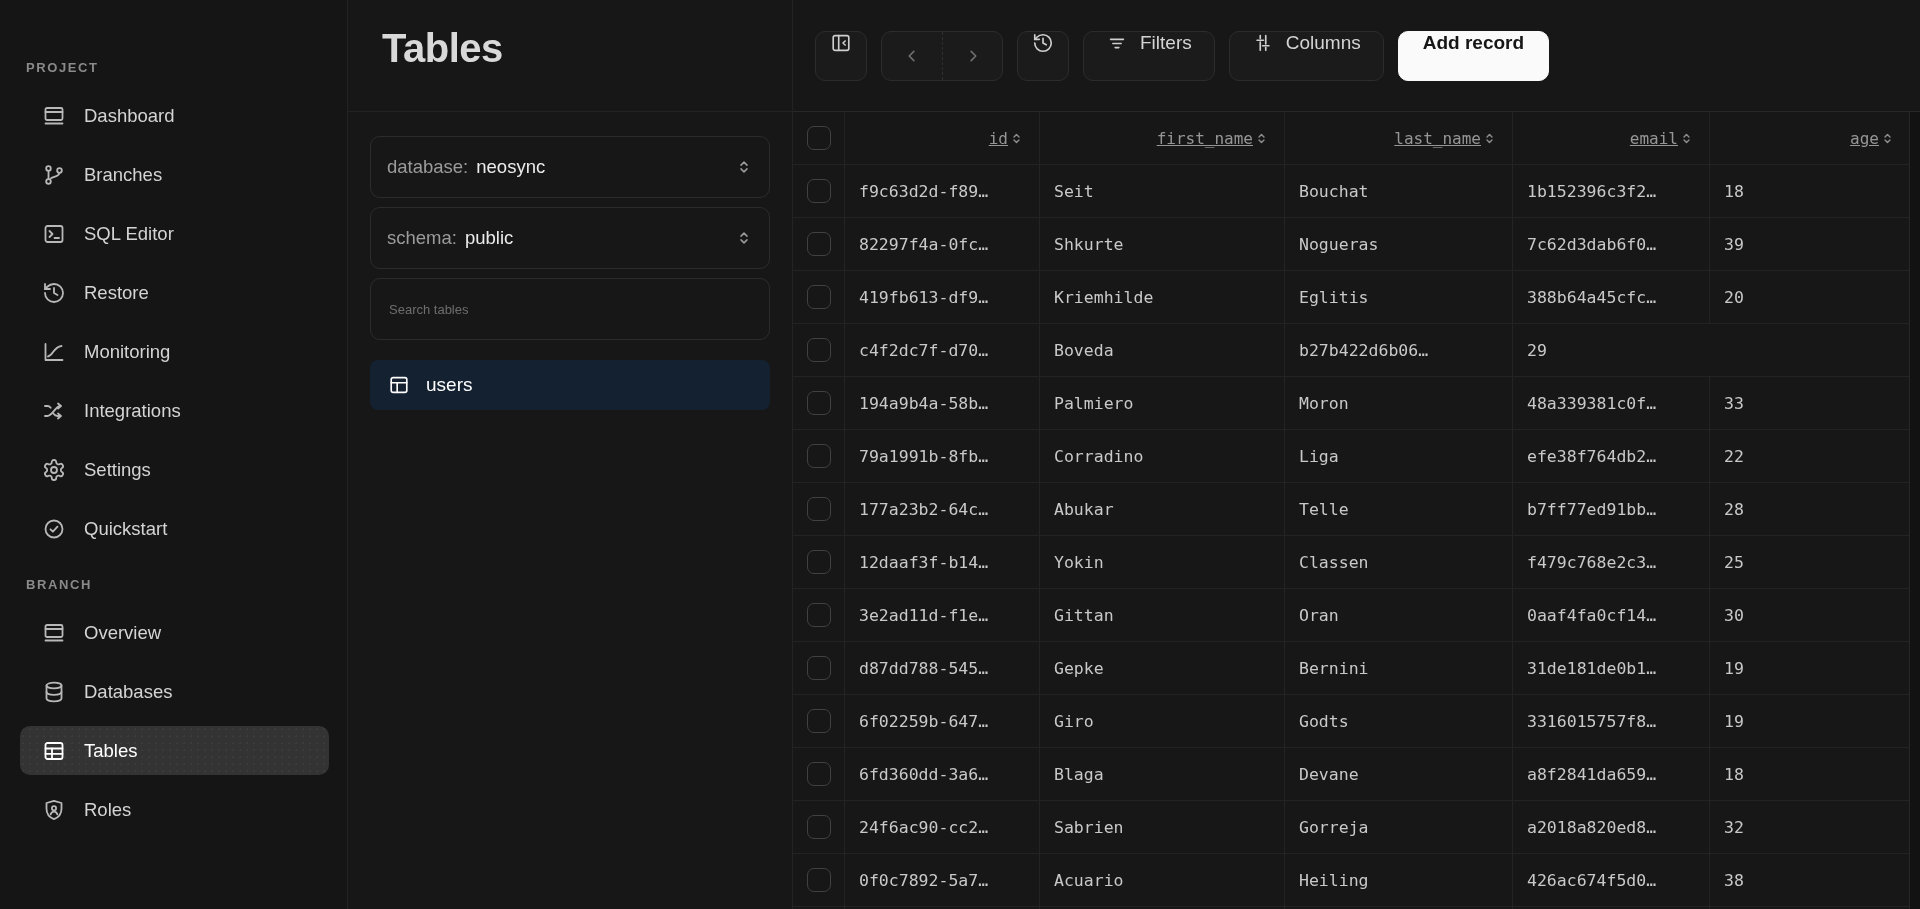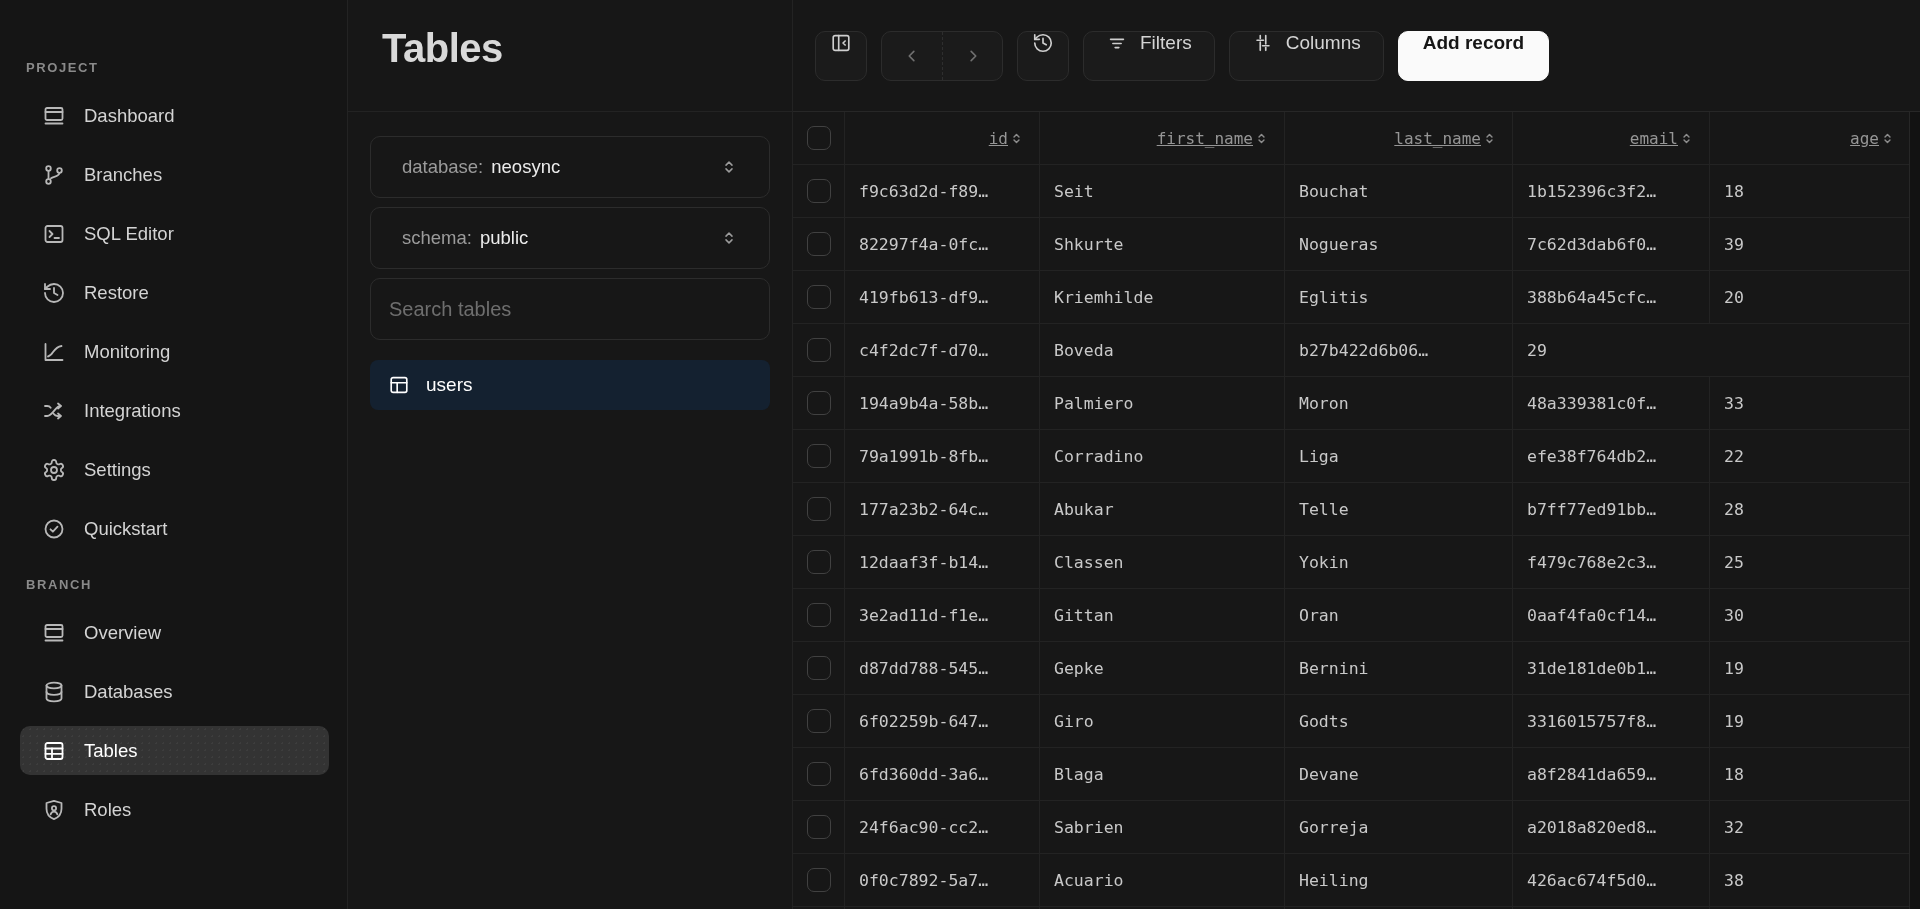--- a/index.html
+++ b/index.html
@@ -31,25 +31,25 @@
   .side-item .icon svg{width:24px;height:24px;}
   .side-item-label{margin-left:18px;}
   .side-item.active{background:var(--pill);background-image:radial-gradient(#3d3d3d 1px,transparent 1px);background-size:7px 7px;color:#ffffff;font-weight:500;}
   .side-item.active .icon{color:#ffffff;}
 
   
   .panel{width:445px;min-width:445px;background:var(--panel-bg);border-right:1px solid var(--soft-border);display:flex;flex-direction:column;}
   .panel-head{height:112px;min-height:112px;padding:26px 0 0 34px;border-bottom:1px solid var(--soft-border);}
   .panel-title{font-size:40px;font-weight:700;letter-spacing:-.5px;color:#d9d9d9;}
   .panel-body{padding:24px 22px;}
-  .select{display:flex;align-items:center;height:62px;border:1px solid #2c2c2c;border-radius:10px;padding:0 31px;margin-bottom:9px;cursor:pointer;background:transparent;}
+  .select{display:flex;align-items:center;height:62px;border:1px solid #2c2c2c;border-radius:10px;padding:0 16px;margin-bottom:9px;cursor:pointer;background:transparent;}
   .select-prefix{color:#9b9b9b;font-size:18.5px;}
   .select-value{color:#ececec;font-size:18.5px;margin-left:8px;}
   .select .chev{margin-left:auto;color:#9b9b9b;display:inline-flex;}
-  .search-input{width:100%;height:62px;border:1px solid #2c2c2c;border-radius:10px;background:transparent;color:#e5e5e5;font-size:20px;padding:0 18px;outline:none;margin-bottom:20px;font-family:"Liberation Sans",sans-serif;}
+  .search-input{width:100%;height:62px;border:1px solid #2c2c2c;border-radius:10px;background:transparent;color:#e5e5e5;font-size:13px;padding:0 18px;outline:none;margin-bottom:20px;font-family:"Liberation Sans",sans-serif;}
   .search-input::placeholder{color:#6e6e6e;}
   .table-item{display:flex;align-items:center;height:50px;border-radius:8px;padding:0 18px;cursor:pointer;font-size:19px;color:var(--text-dim);}
   .table-item .icon{width:22px;height:22px;display:inline-flex;color:var(--text-dim);}
   .table-item .icon svg{width:22px;height:22px;}
   .table-item-label{margin-left:16px;}
   .table-item.active{background:var(--users-bg);color:#ffffff;font-weight:400;}
   .table-item.active .icon{color:#ffffff;}
 
   
   .content{flex:1;background:var(--gutter);display:flex;flex-direction:column;overflow:hidden;}
@@ -438,22 +438,22 @@
             <div class="gcell">Abukar</div>
             <div class="gcell">Telle</div>
             <div class="gcell">b7ff77ed91bb…</div>
             <div class="gcell">28</div>
           </div>
           <div class="grow">
             <div class="gcell gcheck">
               <span class="cb"></span>
             </div>
             <div class="gcell">12daaf3f-b14…</div>
+            <div class="gcell">Yokin</div>
             <div class="gcell">Classen</div>
-            <div class="gcell">Yokin</div>
             <div class="gcell">f479c768e2c3…</div>
             <div class="gcell">25</div>
           </div>
           <div class="grow">
             <div class="gcell gcheck">
               <span class="cb"></span>
             </div>
             <div class="gcell">3e2ad11d-f1e…</div>
             <div class="gcell">Gittan</div>
             <div class="gcell">Oran</div>

